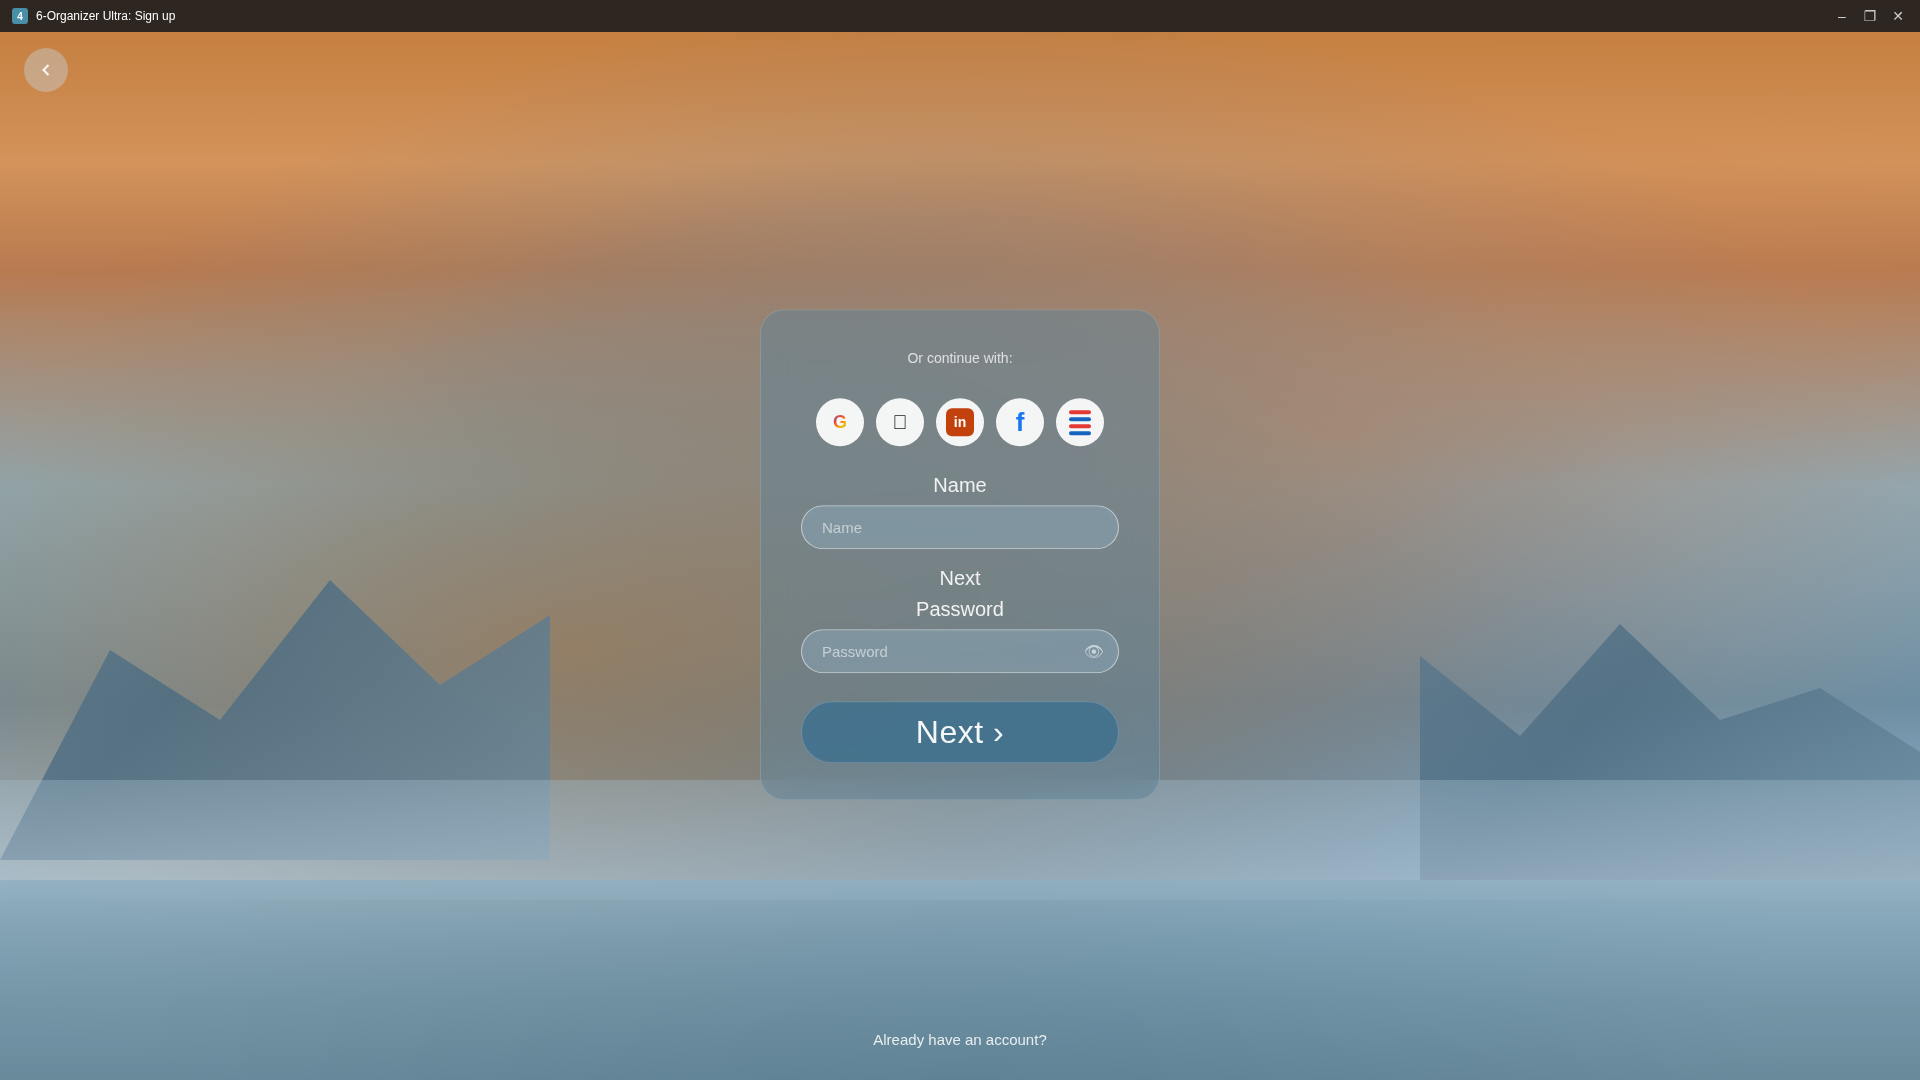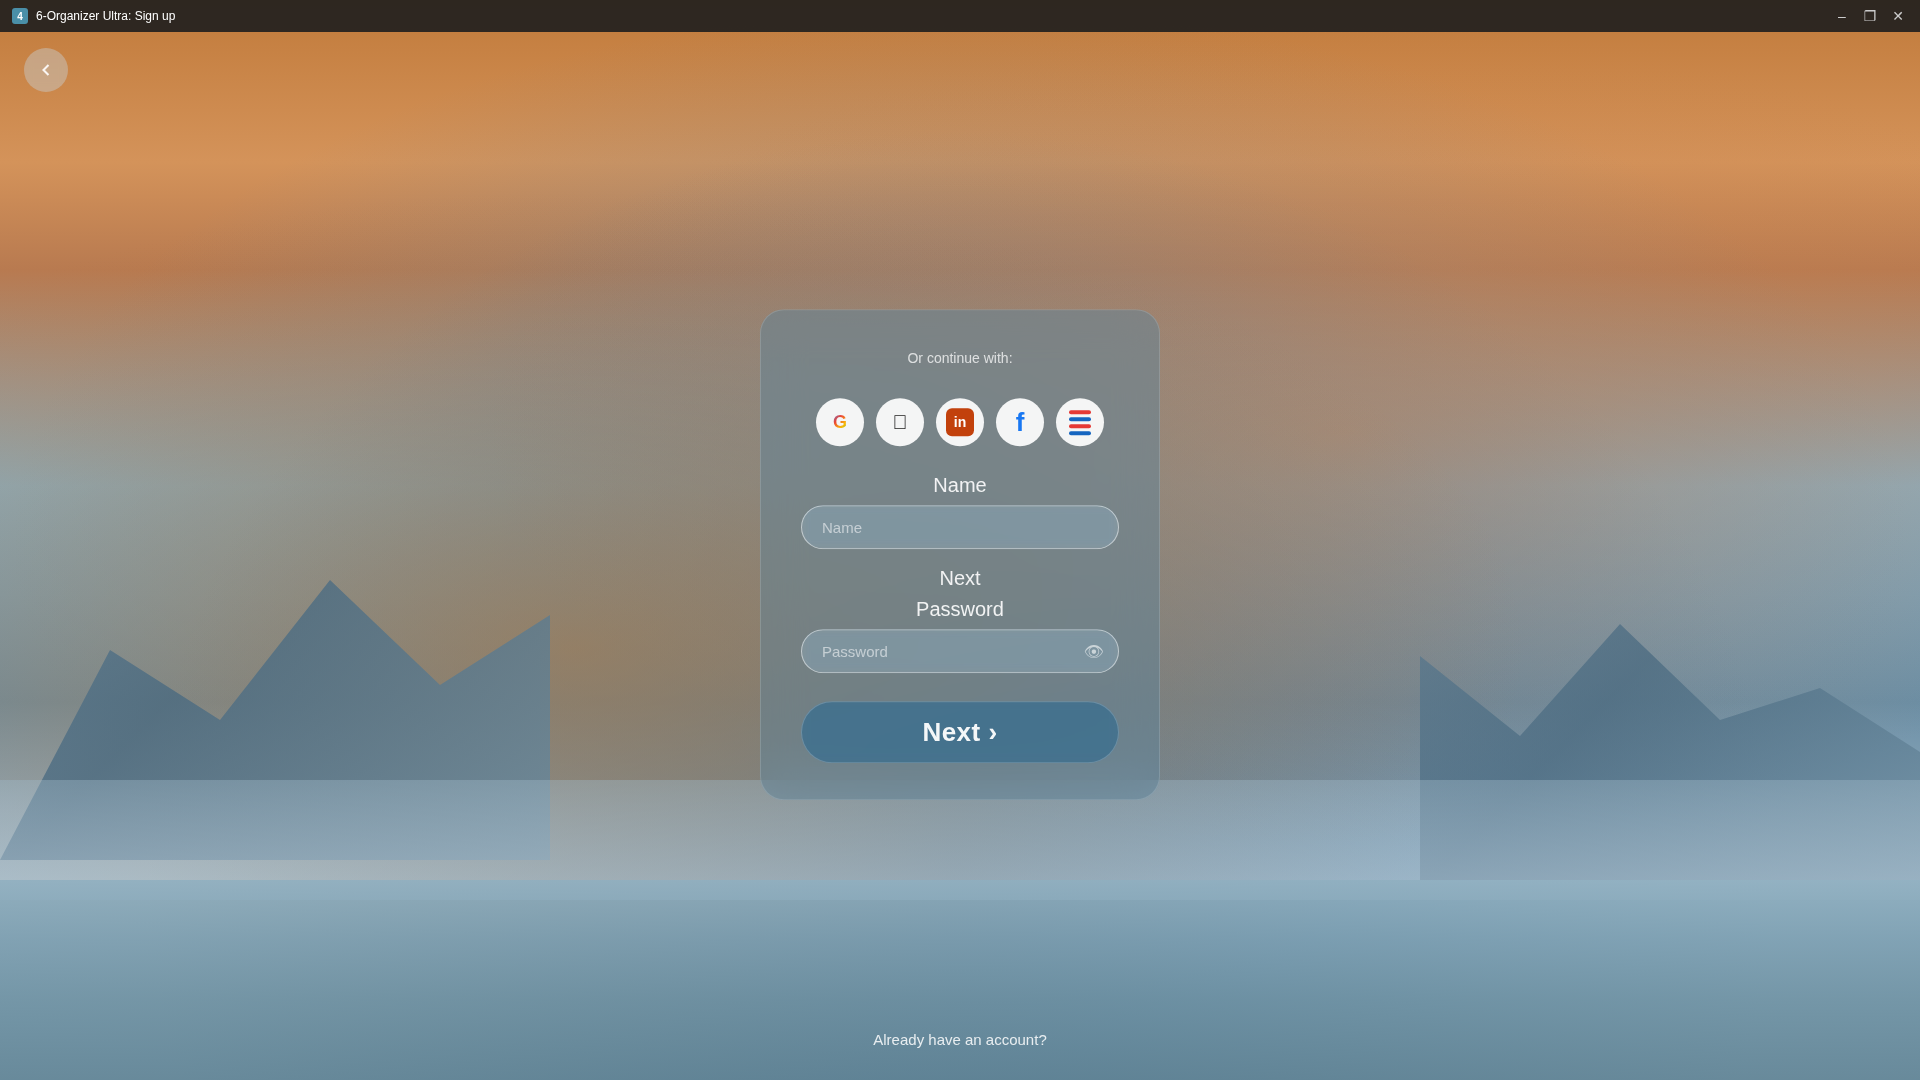--- a/index.html
+++ b/index.html
@@ -294,22 +294,22 @@
     }
 
     
     .next-btn {
       width: 100%;
       height: 62px;
       border-radius: 31px;
       background: rgba(60, 110, 140, 0.75);
       border: 1px solid rgba(255,255,255,0.2);
       color: rgba(255, 255, 255, 0.95);
-      font-size: 26px;
-      font-weight: 700;
+      font-size: 32px;
+      font-weight: 400;
       letter-spacing: 0.5px;
       cursor: pointer;
       margin-top: 10px;
       transition: background 0.2s;
       backdrop-filter: blur(4px);
     }
 
     
     .already-account {
       position: absolute;

